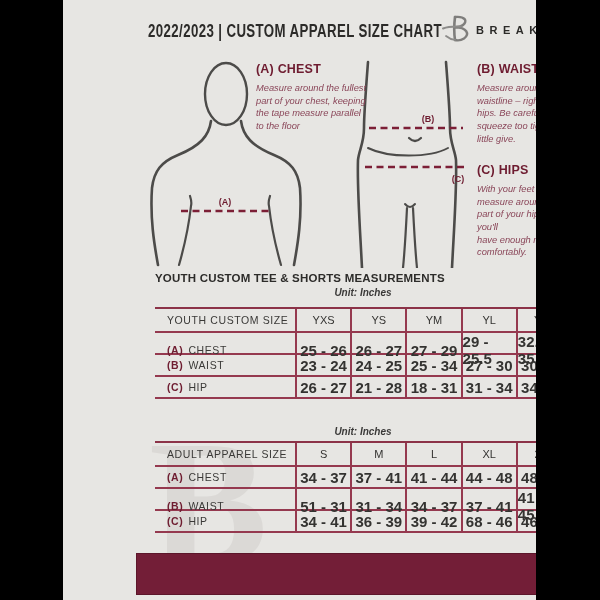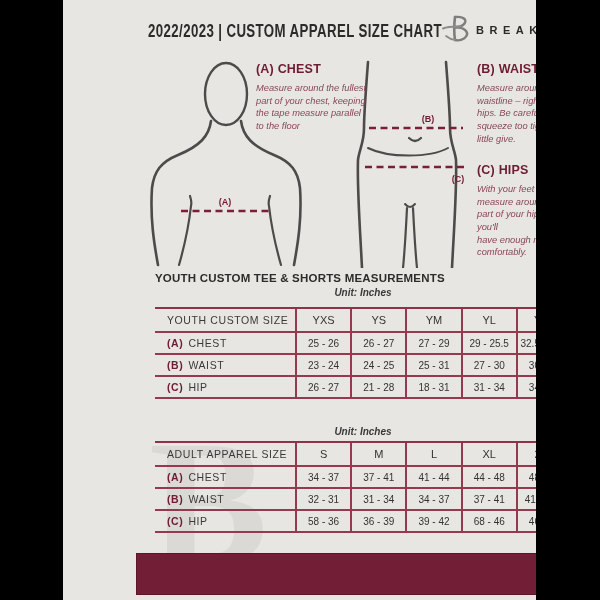--- a/index.html
+++ b/index.html
@@ -49,21 +49,21 @@
   .t-row {
     display: grid; grid-template-columns: 140px repeat(5, 1fr);
     border-bottom: 2px solid #95394f; height: 22px;
   }
   .t-row.t-head { border-top: 2px solid #8c3348; height: 26px; }
   .cell { display: flex; align-items: center; justify-content: center; color: #343331; }
   .cell.vline { border-left: 2px solid #95394f; }
   .label-cell { justify-content: flex-start; padding-left: 12px; font-size: 10.5px; letter-spacing: 0.6px; color: #3a3937; }
   .t-head .cell { font-weight: normal; font-size: 11px; }
   .t-head .label-cell { font-weight: normal; font-size: 10.5px; }
-  .val { font-size: 10px; }
+  .val { font-size: 15px; font-weight: bold; }
   .rk { font-weight: bold; color: #6e1c30; margin-right: 5px; }
 
   .watermark {
     position: absolute; left: 86px; top: 414px; z-index: 1;
     font-size: 178px; line-height: 1; font-weight: bold; color: #dbd9d6;
     font-family: "Liberation Serif", serif;
   }
 
   .footer-bar {
     position: absolute; left: 73px; top: 553px; width: 455px; height: 42px;
@@ -160,21 +160,21 @@
         <div class="cell vline val">29 - 25.5</div>
         <div class="cell vline val">32.5 - 35.5</div>
       </div>
       <div class="t-row">
         <div class="cell label-cell">
             <span class="rk">(B)</span>
             <span>WAIST</span>
           </div>
         <div class="cell vline val">23 - 24</div>
         <div class="cell vline val">24 - 25</div>
-        <div class="cell vline val">25 - 31</div>
+        <div class="cell vline val">25 - 34</div>
         <div class="cell vline val">27 - 30</div>
         <div class="cell vline val">30 - 33</div>
       </div>
       <div class="t-row">
         <div class="cell label-cell">
             <span class="rk">(C)</span>
             <span>HIP</span>
           </div>
         <div class="cell vline val">26 - 27</div>
         <div class="cell vline val">21 - 28</div>
@@ -203,32 +203,32 @@
         <div class="cell vline val">37 - 41</div>
         <div class="cell vline val">41 - 44</div>
         <div class="cell vline val">44 - 48</div>
         <div class="cell vline val">48 - 52</div>
       </div>
       <div class="t-row">
         <div class="cell label-cell">
             <span class="rk">(B)</span>
             <span>WAIST</span>
           </div>
-        <div class="cell vline val">32 - 31</div>
+        <div class="cell vline val">51 - 31</div>
         <div class="cell vline val">31 - 34</div>
         <div class="cell vline val">34 - 37</div>
         <div class="cell vline val">37 - 41</div>
         <div class="cell vline val">41 - 45.5</div>
       </div>
       <div class="t-row">
         <div class="cell label-cell">
             <span class="rk">(C)</span>
             <span>HIP</span>
           </div>
-        <div class="cell vline val">58 - 36</div>
+        <div class="cell vline val">34 - 41</div>
         <div class="cell vline val">36 - 39</div>
         <div class="cell vline val">39 - 42</div>
         <div class="cell vline val">68 - 46</div>
         <div class="cell vline val">46 - 50</div>
       </div>
     </div>
 
     <div class="footer-bar"></div>
   </div>
 

